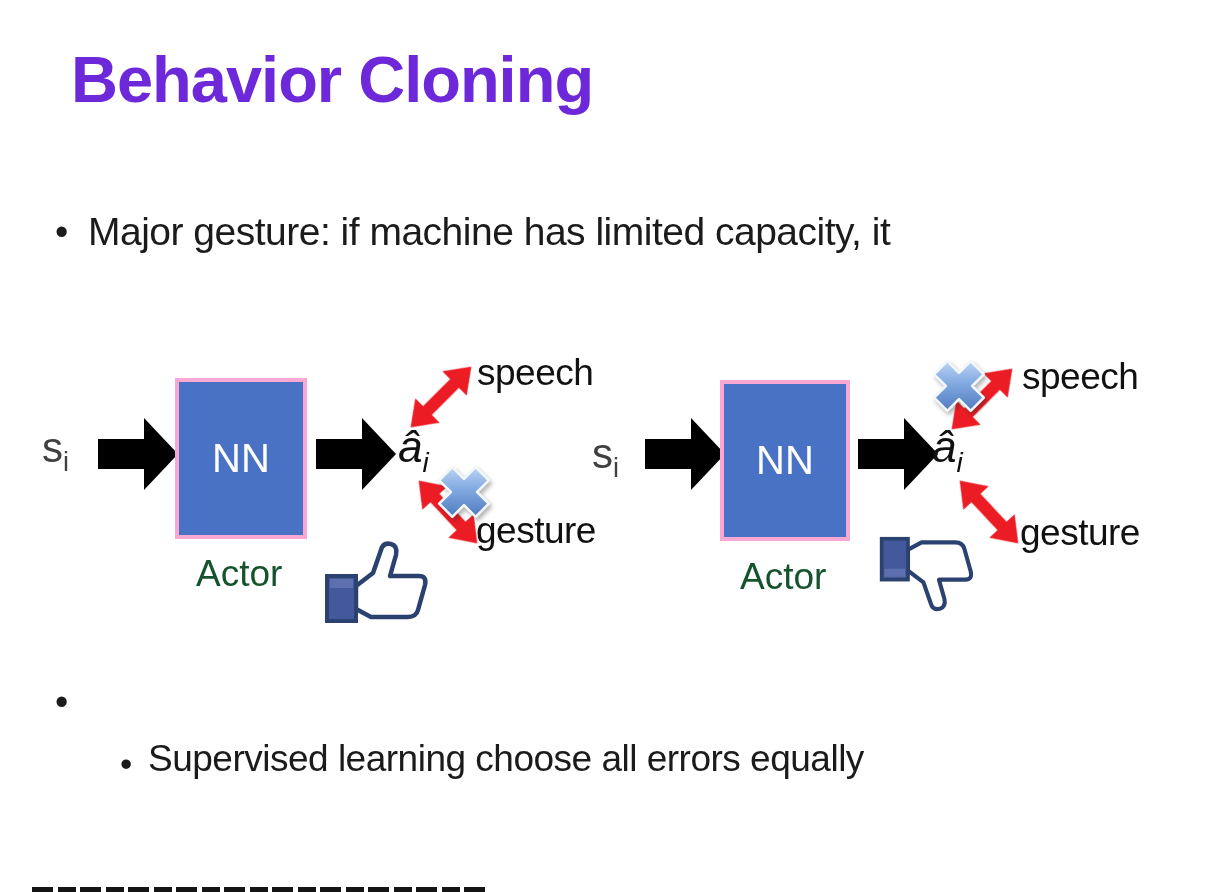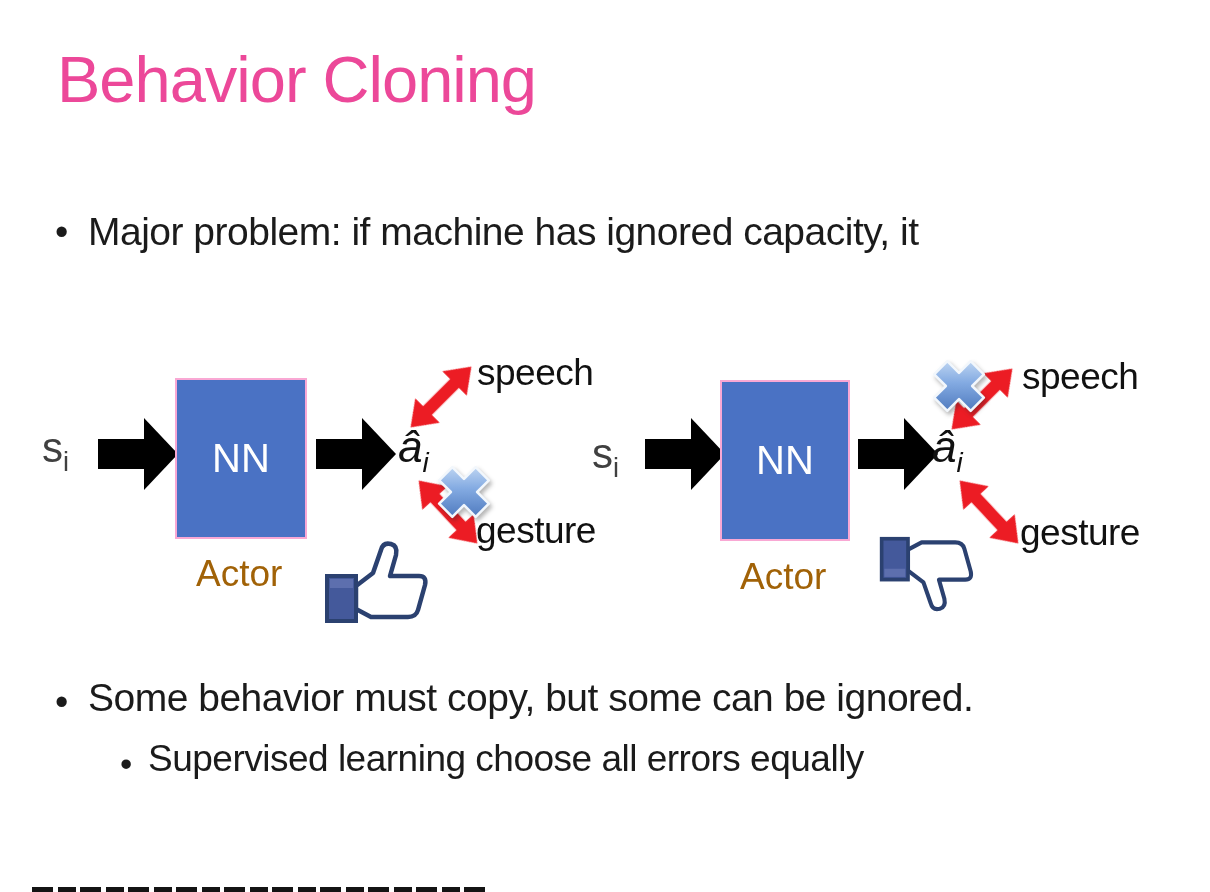--- a/index.html
+++ b/index.html
@@ -2,42 +2,42 @@
 <html><head>
 <meta charset="utf-8">
 <style>
   html,body{margin:0;padding:0;background:#fff;}
   .slide{
     position:relative;width:1210px;height:892px;background:#ffffff;
     overflow:hidden;font-family:"Liberation Sans",sans-serif;color:#1b1b1b;
   }
   .abs{position:absolute;}
   .title{
-    left:57px;top:42px;font-size:65px;font-weight:400;letter-spacing:-1px;
-    color:#ec4899;
+    left:71px;top:42px;font-size:65px;font-weight:700;letter-spacing:-1px;
+    color:#6d28d9;
   }
   .bullet-dot{font-size:38px;line-height:52px;}
   .b1-dot{left:55px;top:206px;}
   .b1-text{left:88px;top:206px;font-size:39px;line-height:52px;letter-spacing:-0.5px;}
   .b2-dot{left:55px;top:676px;}
   .b2-text{left:88px;top:676px;font-size:39px;letter-spacing:-0.5px;}
   .b3-dot{left:120px;top:738px;font-size:35px;}
   .b3-text{left:148px;top:738px;font-size:37px;letter-spacing:-0.5px;}
 
   
   .io-label{font-size:42px;color:#404040;}
   .io-label sub{font-size:27px;}
   .ahat{font-family:Liberation Sans, sans-serif;font-style:italic;font-size:44px;color:#111;}
   .ahat sub{font-size:28px;}
   .nn-box{
-    background:#4a72c4;border:2px solid #f9a8d4;box-sizing:border-box;
+    background:#4a72c4;border:4px solid #f9a8d4;box-sizing:border-box;
     display:flex;align-items:center;justify-content:center;
     color:#fff;font-size:40px;
   }
-  .actor-label{font-size:37px;color:#a16207;}
+  .actor-label{font-size:37px;color:#14532d;}
   .word-label{font-size:37px;color:#111;letter-spacing:-0.5px;}
 
   .red-arrow{filter:drop-shadow(0 0 0 rgba(0,0,0,0));}
   .x-icon{filter:drop-shadow(2px 3px 2px rgba(40,40,40,.35));}
   .thumb-down{transform:scaleY(-1);}
 
   
   .bottom-strip{
     left:32px;top:887px;width:456px;height:5px;
     background:repeating-linear-gradient(90deg,#141414 0 21px,#ffffff 21px 26px,#141414 26px 44px,#ffffff 44px 48px);
@@ -55,21 +55,21 @@
         <stop offset="0.45" stop-color="#84abe2"></stop>
         <stop offset="1" stop-color="#3a67b1"></stop>
       </linearGradient>
     </defs>
   </svg>
 
   <div class="abs title">Behavior Cloning</div>
 
   <div class="abs bullet-dot b1-dot">•</div>
   <div class="abs b1-text">
-    <div>Major problem: if machine has ignored capacity, it</div>
+    <div>Major gesture: if machine has limited capacity, it</div>
   </div>
 
   <div class="abs io-label" style="left:42px;top:424px;">
     <span>s</span><sub>i</sub>
   </div>
 
   <svg class="abs" style="left:98px;top:412px;" width="80" height="84" viewBox="0 0 80 84">
     <rect x="0" y="27" width="46" height="30" fill="#000"></rect>
     <polygon points="46,6 80,42 46,78" fill="#000"></polygon>
   </svg>
@@ -151,20 +151,19 @@
   <div class="abs actor-label" style="left:740px;top:556px;">Actor</div>
 
   <svg class="abs thumb-down" style="left:878px;top:532px;" width="100" height="88" viewBox="0 0 110 88">
     <path d="M38 74 L48 80 L88 80 L88 77 L47 77 L36 70 Z" fill="#d9dde3"></path>
     <path d="M33 50 L50 37 L58 14 Q60 6 68 8 Q75 10 73 19 L67 40 L96 40 Q104 40 102 49 L95 74 Q93 81 85 81 L48 81 L33 73 Z" fill="#ffffff" stroke="#2b4170" stroke-width="4.5" stroke-linejoin="round"></path>
     <rect x="4" y="40" width="29" height="45" fill="#44599b" stroke="#2b4170" stroke-width="4"></rect>
     <rect x="7" y="43" width="23" height="9" fill="#5d6fae"></rect>
   </svg>
 
   <div class="abs bullet-dot b2-dot">•</div>
-  <div class="abs b2-text">Some behavior must copy, but some can be ignored.</div>
 
   <div class="abs bullet-dot b3-dot">•</div>
   <div class="abs b3-text">Supervised learning choose all errors equally</div>
 
   <div class="abs bottom-strip"></div>
 
 </div>
 
 </body></html>

